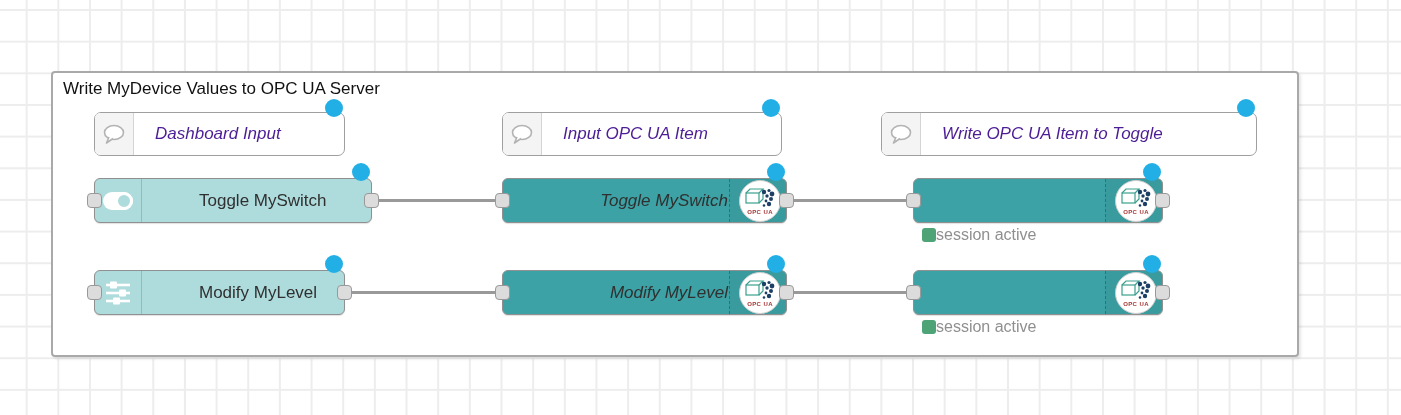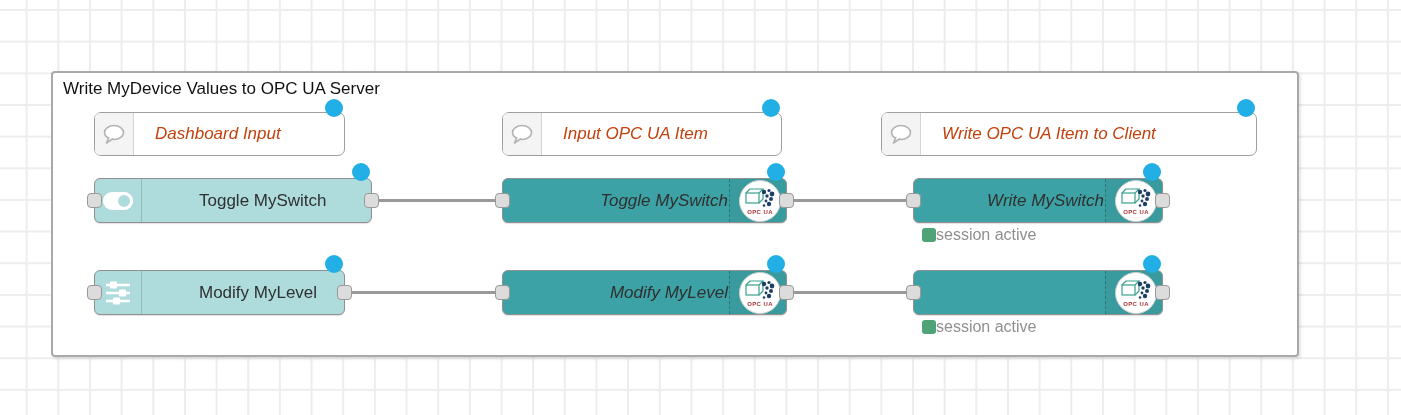--- a/index.html
+++ b/index.html
@@ -65,21 +65,21 @@
   .comment{
     position:absolute;height:44px;background:#ffffff;
     border:1.5px solid #9f9f9f;border-radius:7px;box-sizing:border-box;
   }
   .comment .iconbox{
     width:38px;background:#f4f4f4;border-right:1px solid #d4d4d4;
     border-radius:5px 0 0 5px;
   }
   .comment .label{
     position:absolute;left:60px;top:0;bottom:0;display:flex;align-items:center;
-    font-size:17px;font-style:italic;color:#c2410c;white-space:nowrap;
+    font-size:17px;font-style:italic;color:#4c1d95;white-space:nowrap;
   }
   .port{
     position:absolute;width:15px;height:15px;top:14px;
     background:#dcdcdc;border:1.5px solid #999;border-radius:4px;
     box-sizing:border-box;
   }
   .port.in{left:-8px;}
   .port.out{right:-8px;}
   .wire{
     position:absolute;height:3px;background:#999999;border-radius:2px;
@@ -134,21 +134,21 @@
     <div class="cdot"></div>
   </div>
 
   <div class="comment" style="left:881px;top:112px;width:376px;">
     <div class="iconbox">
       <svg width="24" height="21" viewBox="0 0 24 21">
         <ellipse cx="12" cy="8.5" rx="9.5" ry="7" fill="#ffffff" stroke="#b3b3b3" stroke-width="1.6"></ellipse>
         <path d="M7 13 L4.5 19 L11 14.5" fill="#ffffff" stroke="#b3b3b3" stroke-width="1.6" stroke-linejoin="round"></path>
       </svg>
     </div>
-    <div class="label">Write OPC UA Item to Client</div>
+    <div class="label">Write OPC UA Item to Toggle</div>
     <div class="cdot"></div>
   </div>
 
   <div class="node light" style="left:94px;top:178px;width:278px;">
     <div class="iconbox">
       <svg width="32" height="20" viewBox="0 0 32 20">
         <rect x="1" y="1" width="30" height="18" rx="9" fill="#ffffff"></rect>
         <circle cx="22" cy="10" r="7.5" fill="#aedbdc" stroke="#ffffff" stroke-width="3"></circle>
       </svg>
     </div>
@@ -191,21 +191,20 @@
         <circle cx="25" cy="3.5" r="1.6" fill="#1d3f66"></circle>
         <circle cx="28" cy="7" r="2.4" fill="#1d3f66"></circle>
         <circle cx="23" cy="9" r="1.7" fill="#1d3f66"></circle>
         <circle cx="27" cy="12" r="2.0" fill="#1d3f66"></circle>
         <circle cx="22" cy="14" r="1.4" fill="#1d3f66"></circle>
         <circle cx="25" cy="17" r="2.2" fill="#1d3f66"></circle>
         <circle cx="20" cy="18.5" r="1.3" fill="#1d3f66"></circle>
       </svg>
       <div class="opcua-text">OPC UA</div>
     </div>
-    <div class="label">Write MySwitch</div>
     <div class="port in"></div>
     <div class="port out"></div>
     <div class="cdot"></div>
   </div>
 
   <div class="status" style="left:922px;top:226px;">
     <div class="status-dot"></div>
     <div class="status-text">session active</div>
   </div>
 

